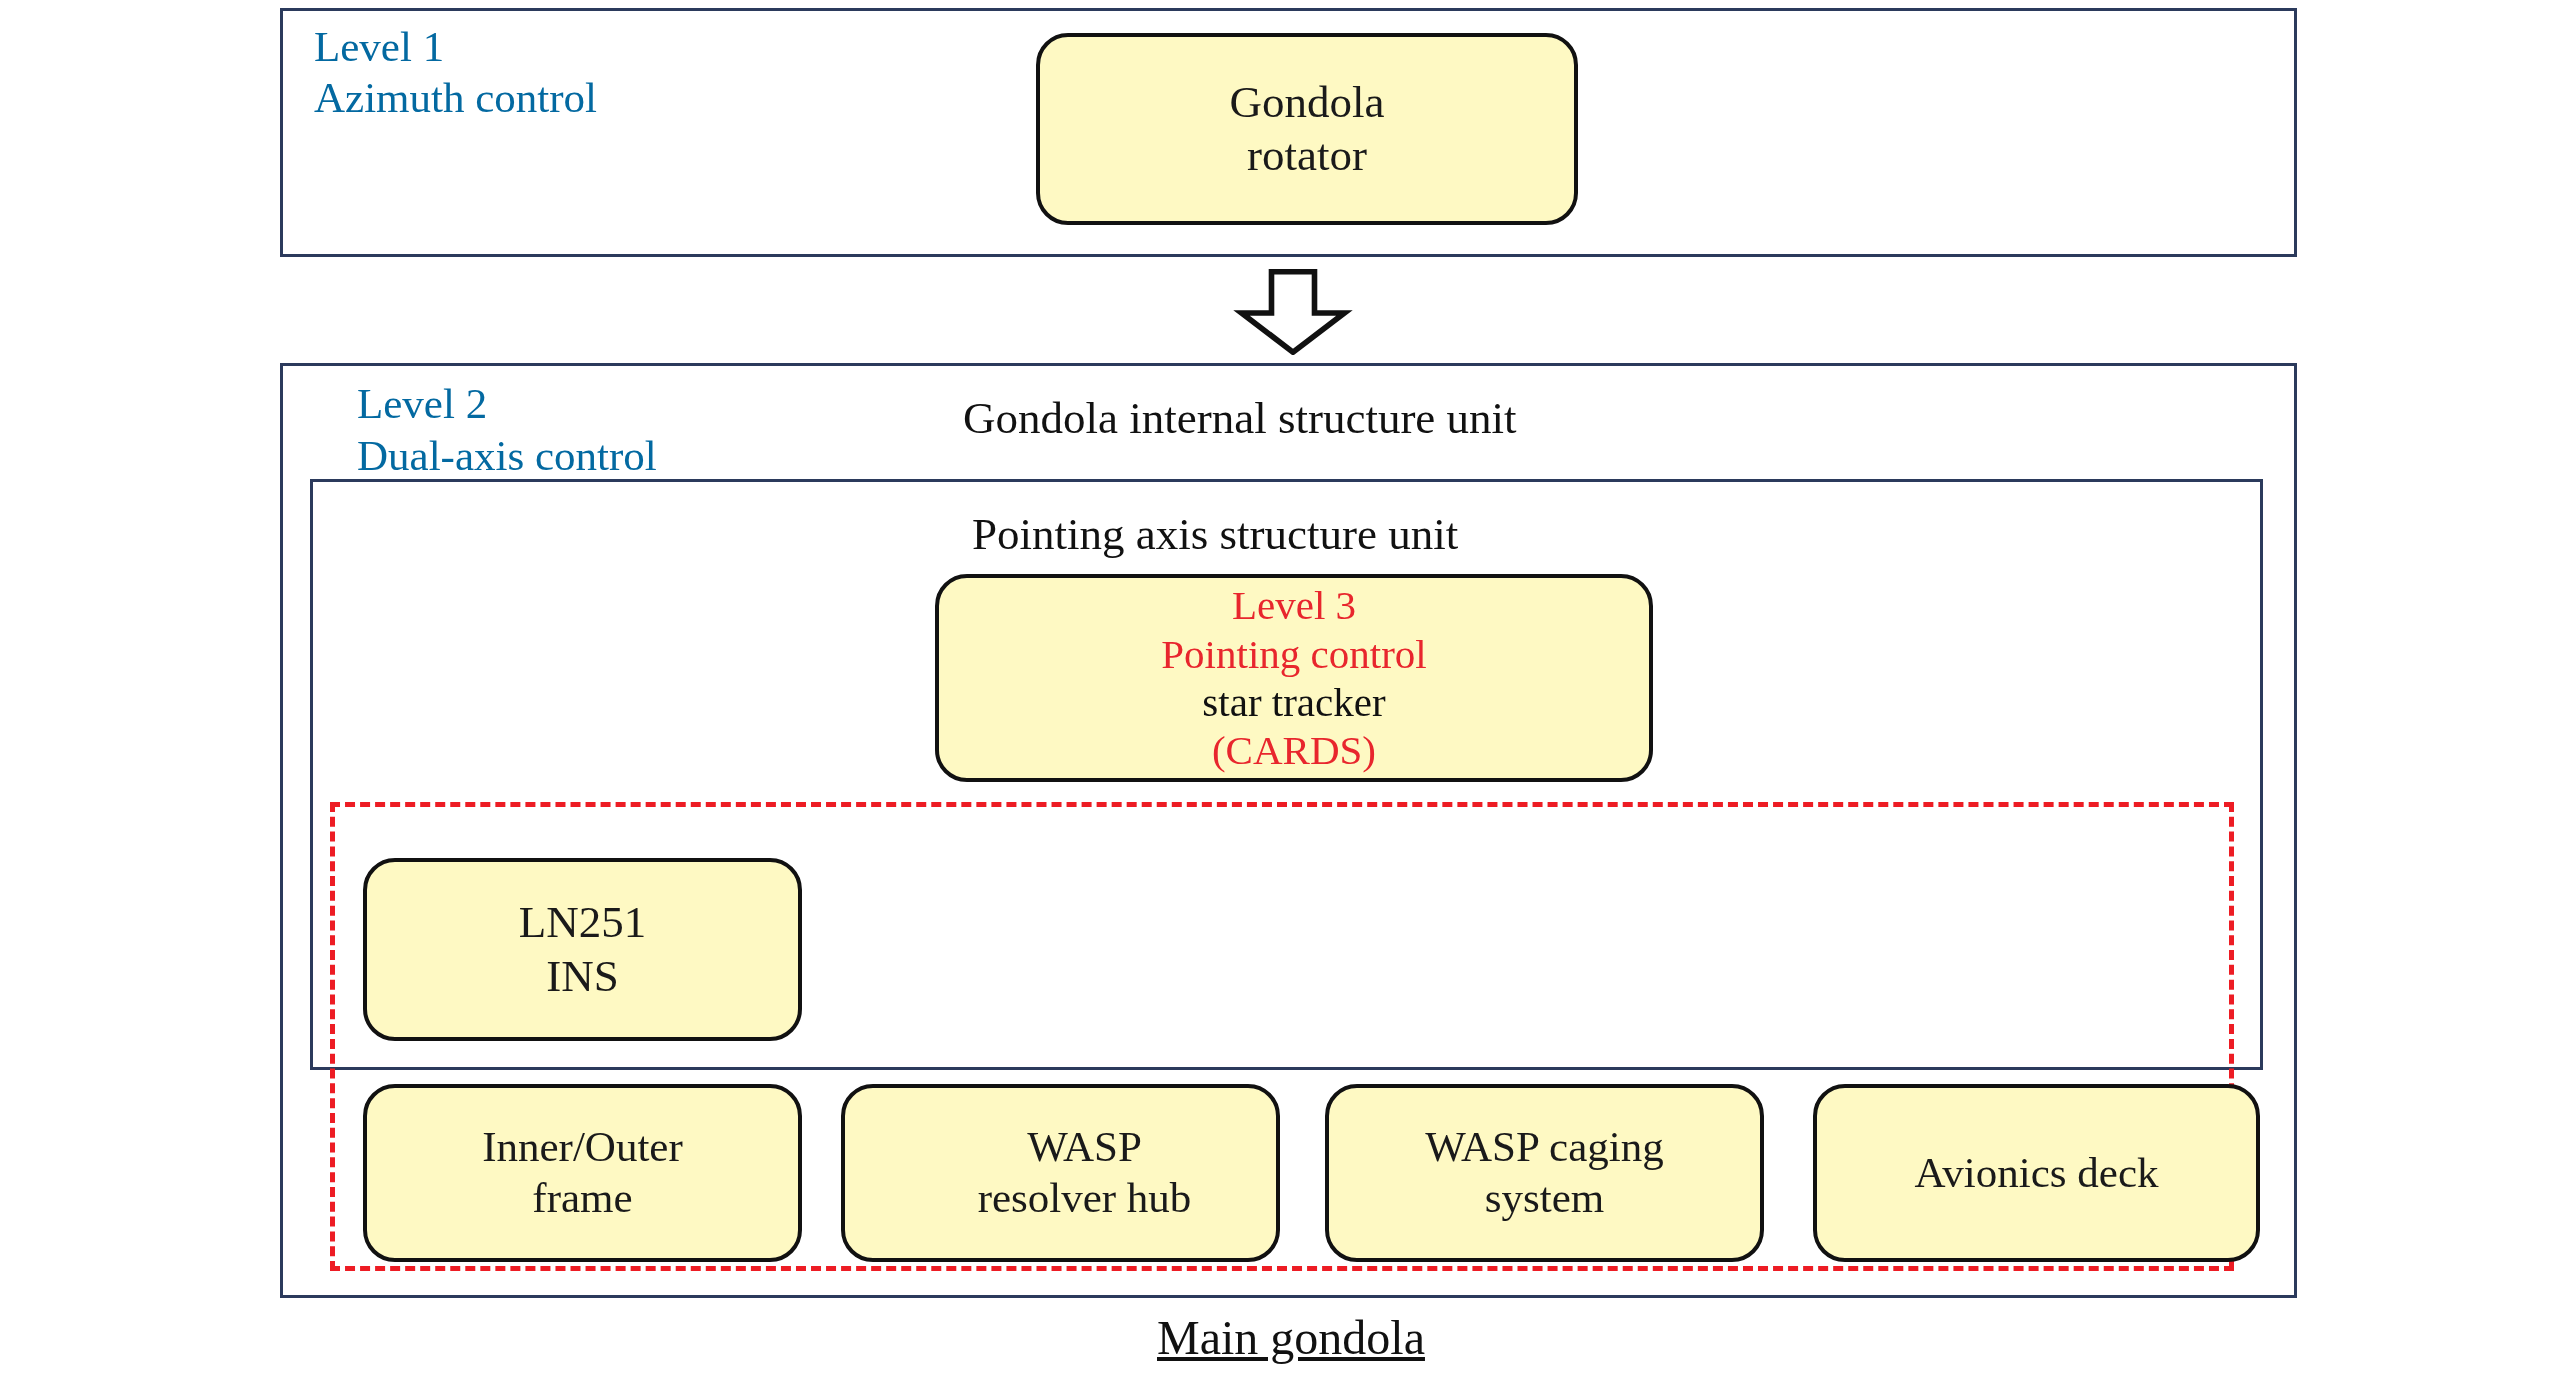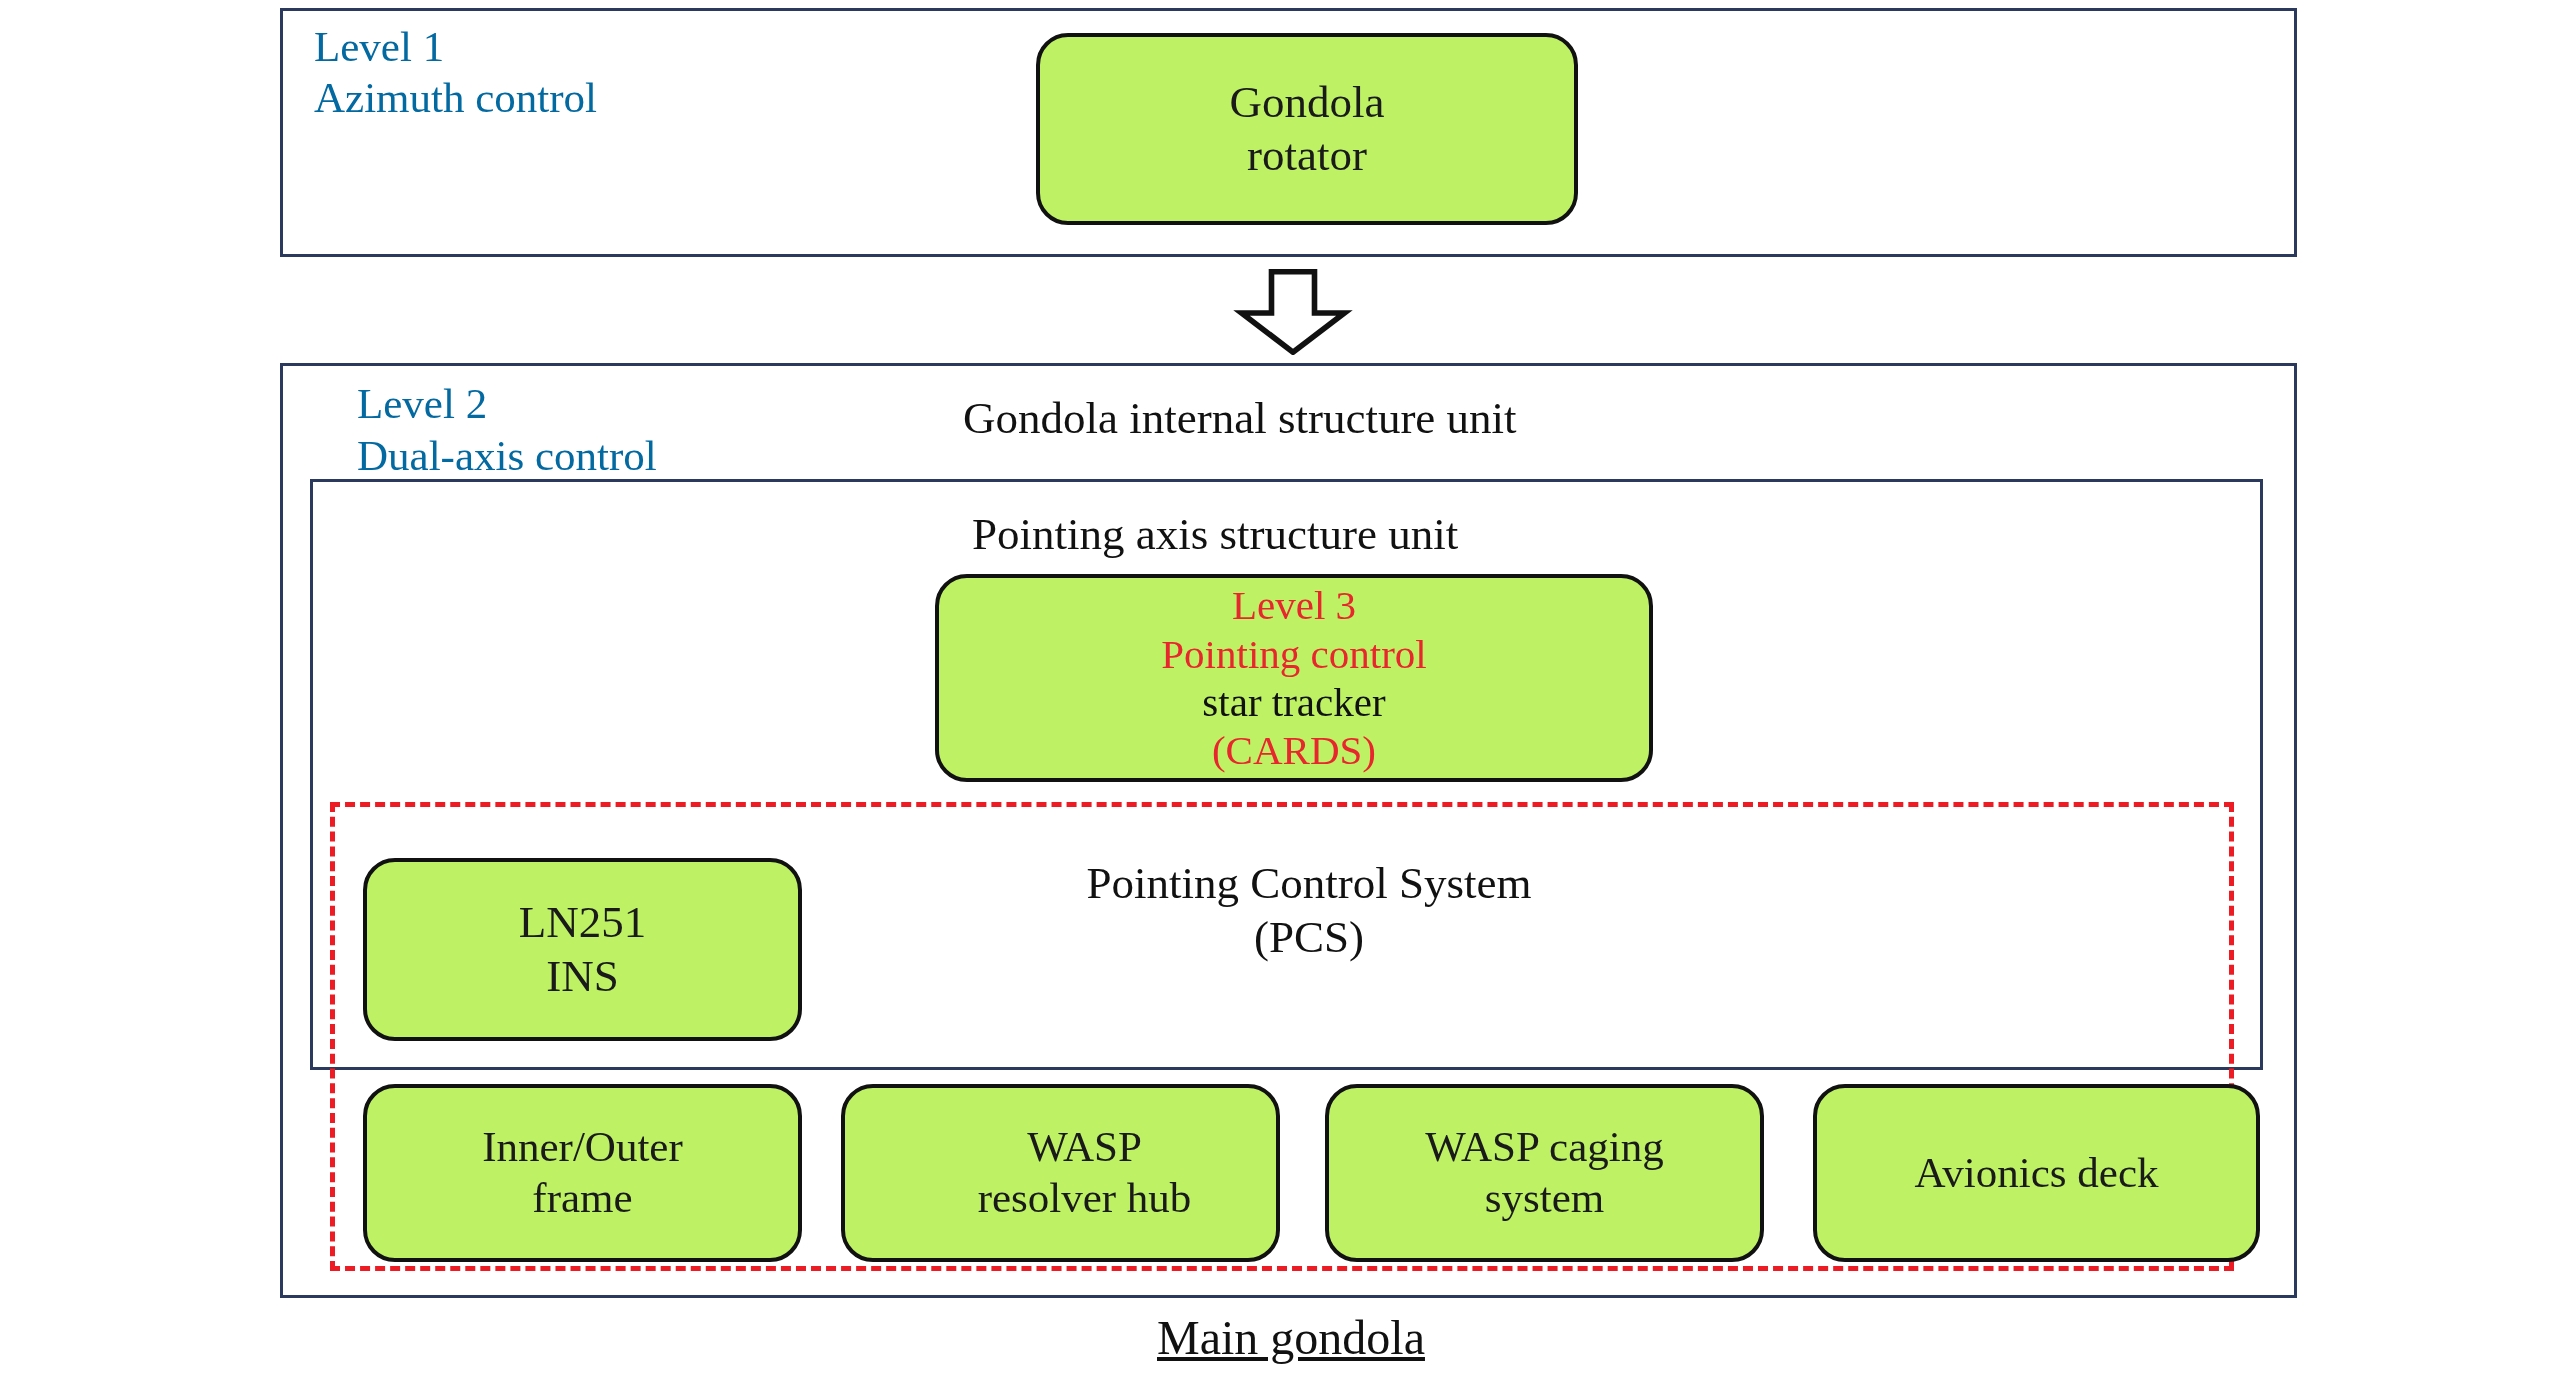--- a/index.html
+++ b/index.html
@@ -38,21 +38,21 @@
     background: transparent;
     box-sizing: border-box;
   }
 
   
   .rbox {
     position: absolute;
     box-sizing: border-box;
     border: 4.7px solid #111111;
     border-radius: 32px;
-    background: #bef264;
+    background: #fef9c3;
     display: flex;
     align-items: center;
     justify-content: center;
     text-align: center;
     line-height: 1.18;
   }
   .rbox .line { display: block; white-space: nowrap; }
 
   
   .label {
@@ -123,24 +123,20 @@
     <div>
       <span class="line red">Level 3</span>
       <span class="line red">Pointing control</span>
       <span class="line blk">star tracker</span>
       <span class="line red">(CARDS)</span>
     </div>
   </div>
 
   <div class="dashed-frame" style="left:330px; top:802px; width:1904px; height:469px;"></div>
 
-  <div class="label t-head blk center" style="left:1019px; top:856px; text-align:center; width:580px;">
-    <span class="line">Pointing Control System</span><br>
-    <span class="line">(PCS)</span>
-  </div>
 
   <div class="rbox t-box" style="left:363px; top:858px; width:439px; height:183px;">
     <div>
       <span class="line">LN251</span>
       <span class="line">INS</span>
     </div>
   </div>
 
 
   <div class="rbox t-boxsm" style="left:363px; top:1084px; width:439px; height:178px;">

